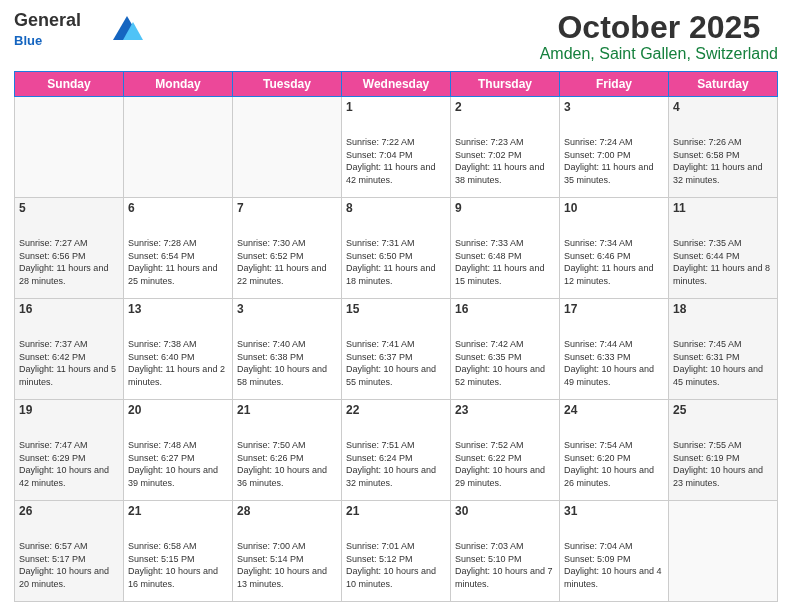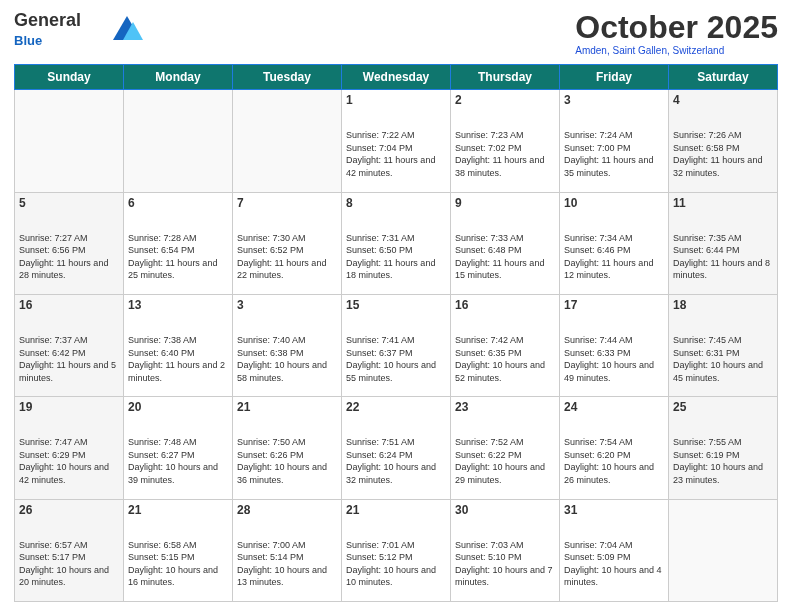--- a/index.html
+++ b/index.html
@@ -21,41 +21,41 @@
       display: flex;
       justify-content: space-between;
       align-items: flex-start;
       margin-bottom: 8px;
     }
     .logo {
       display: flex;
       align-items: center;
     }
     .title-block {
-      text-align: left;
+      text-align: center;
     }
     .month-title {
       font-size: 32px;
       font-weight: bold;
       color: #333;
       line-height: 1.1;
     }
     .location-title {
-      font-size: 10px;
-      color: #1d4ed8;
+      font-size: 16px;
+      color: #15803d;
     }
     .calendar {
       flex: 1;
       border: 1px solid #ccc;
       border-collapse: collapse;
       width: 100%;
       table-layout: fixed;
     }
     .calendar th {
-      background-color: #0f766e;
+      background-color: #ec4899;
       color: #fff;
       font-size: 12px;
       padding: 5px 3px;
       text-align: center;
       border: 1px solid #1e7be0;
     }
     .calendar td {
       vertical-align: top;
       border: 1px solid #ccc;
       padding: 3px 4px;

